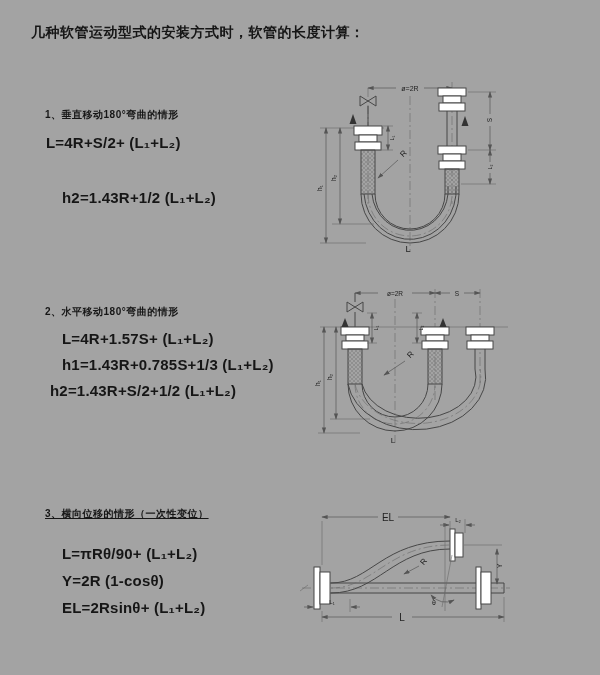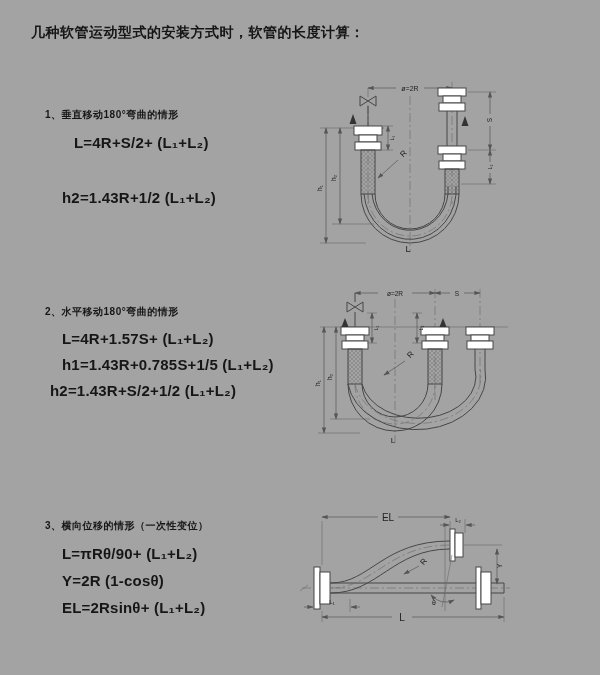--- a/index.html
+++ b/index.html
@@ -2,24 +2,24 @@
 <html><head>
 <meta charset="utf-8">
 <style>
   html,body{margin:0;padding:0;background:#ffffff;}
   body{width:600px;height:675px;font-family:"Liberation Sans","DejaVu Sans",sans-serif;}
   .page{position:relative;width:600px;height:675px;background:#a3a3a3;overflow:hidden;color:#161616;}
   .doc-title{position:absolute;left:31px;top:24px;font-size:14px;font-weight:700;letter-spacing:.5px;}
   .sec-heading{position:absolute;font-size:10px;font-weight:700;letter-spacing:.5px;}
   .formula{position:absolute;font-size:15px;font-weight:600;letter-spacing:.2px;color:#161616;}
   #h1{left:45px;top:108px;}
-  #f10{left:74px;top:134px;} #f11{left:62px;top:162px;} #f12{left:62px;top:189px;}
+  #f10{left:46px;top:134px;} #f11{left:62px;top:162px;} #f12{left:62px;top:189px;}
   #h2{left:45px;top:305px;}
   #f20{left:62px;top:330px;} #f21{left:62px;top:356px;} #f22{left:50px;top:382px;}
-  #h3{left:45px;top:519px;}
+  #h3{left:45px;top:507px;text-decoration:underline;}
   #f30{left:62px;top:545px;} #f31{left:62px;top:572px;} #f32{left:62px;top:599px;}
   .diagram{position:absolute;}
   #d1{left:312px;top:76px;}
   #d2{left:312px;top:283px;}
   #d3{left:298px;top:505px;}
   svg{display:block;}
   svg text{fill:#222;font-family:"Liberation Sans","DejaVu Sans",sans-serif;}
   .pipe{stroke:#474747;stroke-width:1;fill:none;}
   .pipef{stroke:#474747;stroke-width:1;fill:#ffffff;}
   .hose{stroke:#474747;stroke-width:1;fill:none;}
@@ -34,21 +34,21 @@
 <div class="page">
 
   <div class="doc-title">几种软管运动型式的安装方式时，软管的长度计算：</div>
 
   <div class="sec-heading" id="h1">1、垂直移动180°弯曲的情形</div>
   <div class="formula" id="f10">L=4R+S/2+ (L₁+L₂)</div>
   <div class="formula" id="f12">h2=1.43R+1/2 (L₁+L₂)</div>
 
   <div class="sec-heading" id="h2">2、水平移动180°弯曲的情形</div>
   <div class="formula" id="f20">L=4R+1.57S+ (L₁+L₂)</div>
-  <div class="formula" id="f21">h1=1.43R+0.785S+1/5 (L₁+L₂)</div>
+  <div class="formula" id="f21">h1=1.43R+0.785S+1/3 (L₁+L₂)</div>
   <div class="formula" id="f22">h2=1.43R+S/2+1/2 (L₁+L₂)</div>
 
   <div class="sec-heading" id="h3">3、横向位移的情形（一次性变位）</div>
   <div class="formula" id="f30">L=πRθ/90+ (L₁+L₂)</div>
   <div class="formula" id="f31">Y=2R (1-cosθ)</div>
   <div class="formula" id="f32">EL=2Rsinθ+ (L₁+L₂)</div>
 
   <svg id="d1" class="diagram" width="276" height="182" viewBox="0 0 276 182">
     <defs>
       <marker id="a1" markerWidth="9" markerHeight="8" refX="8" refY="3" orient="auto-start-reverse">

